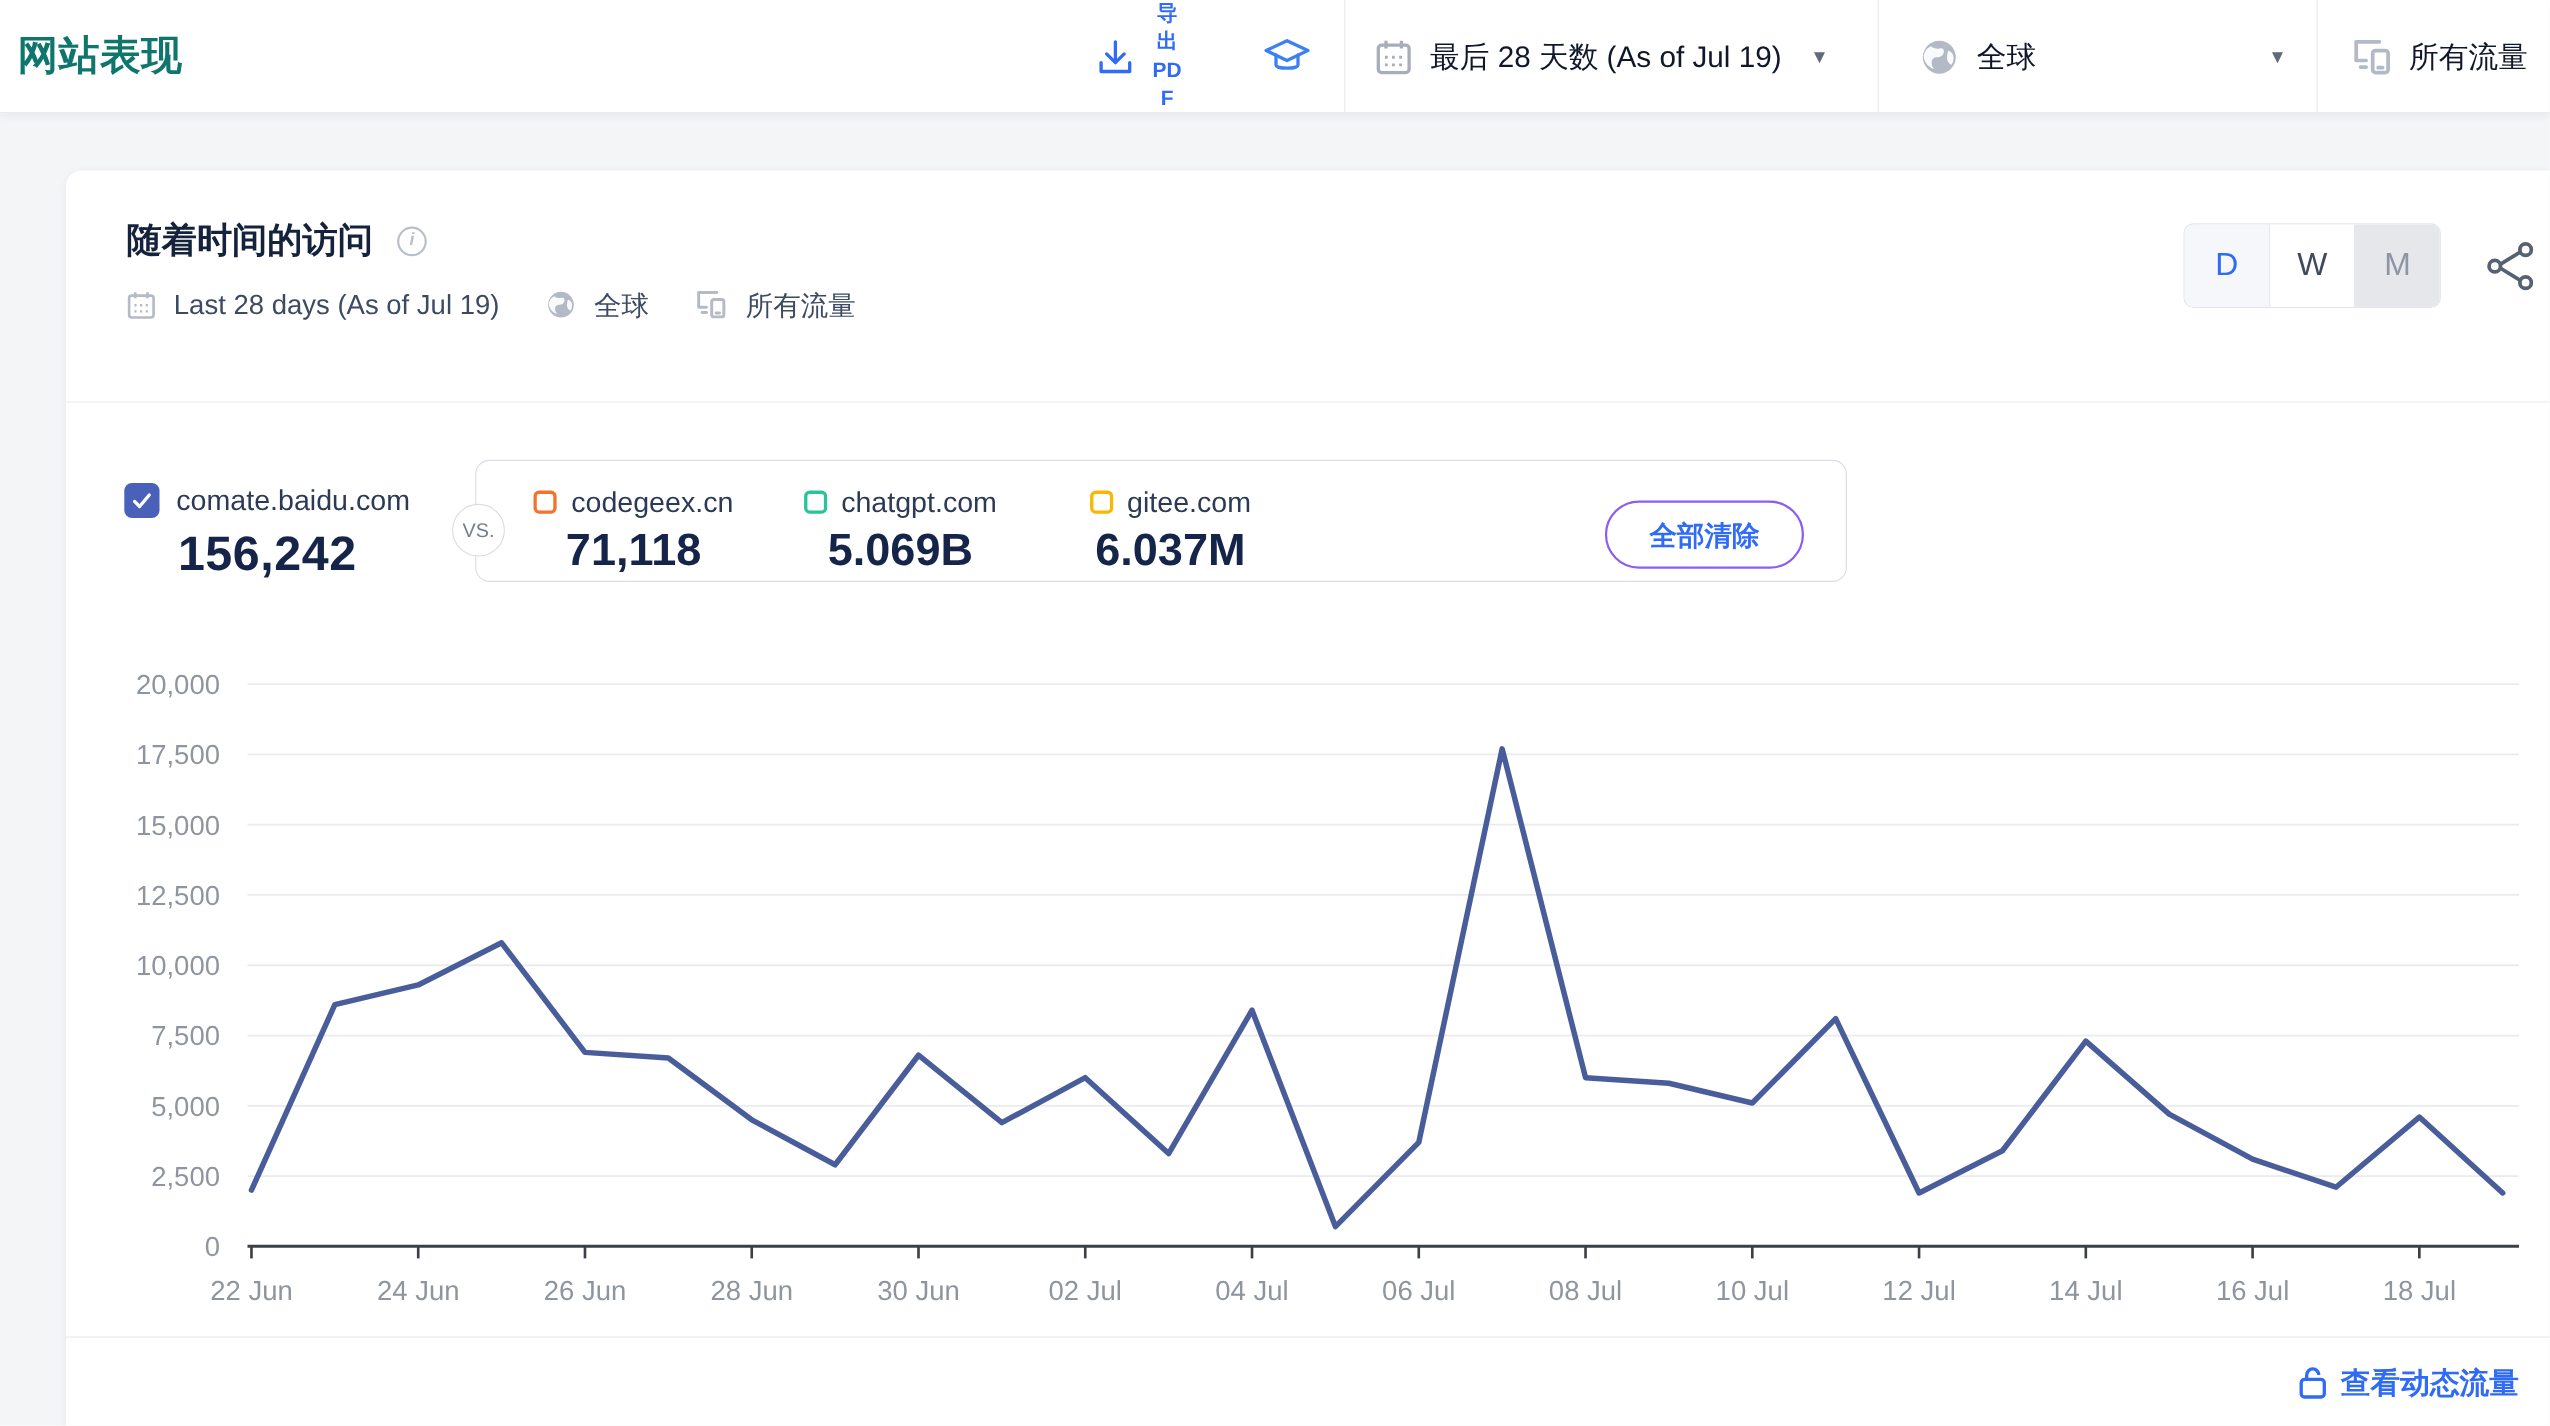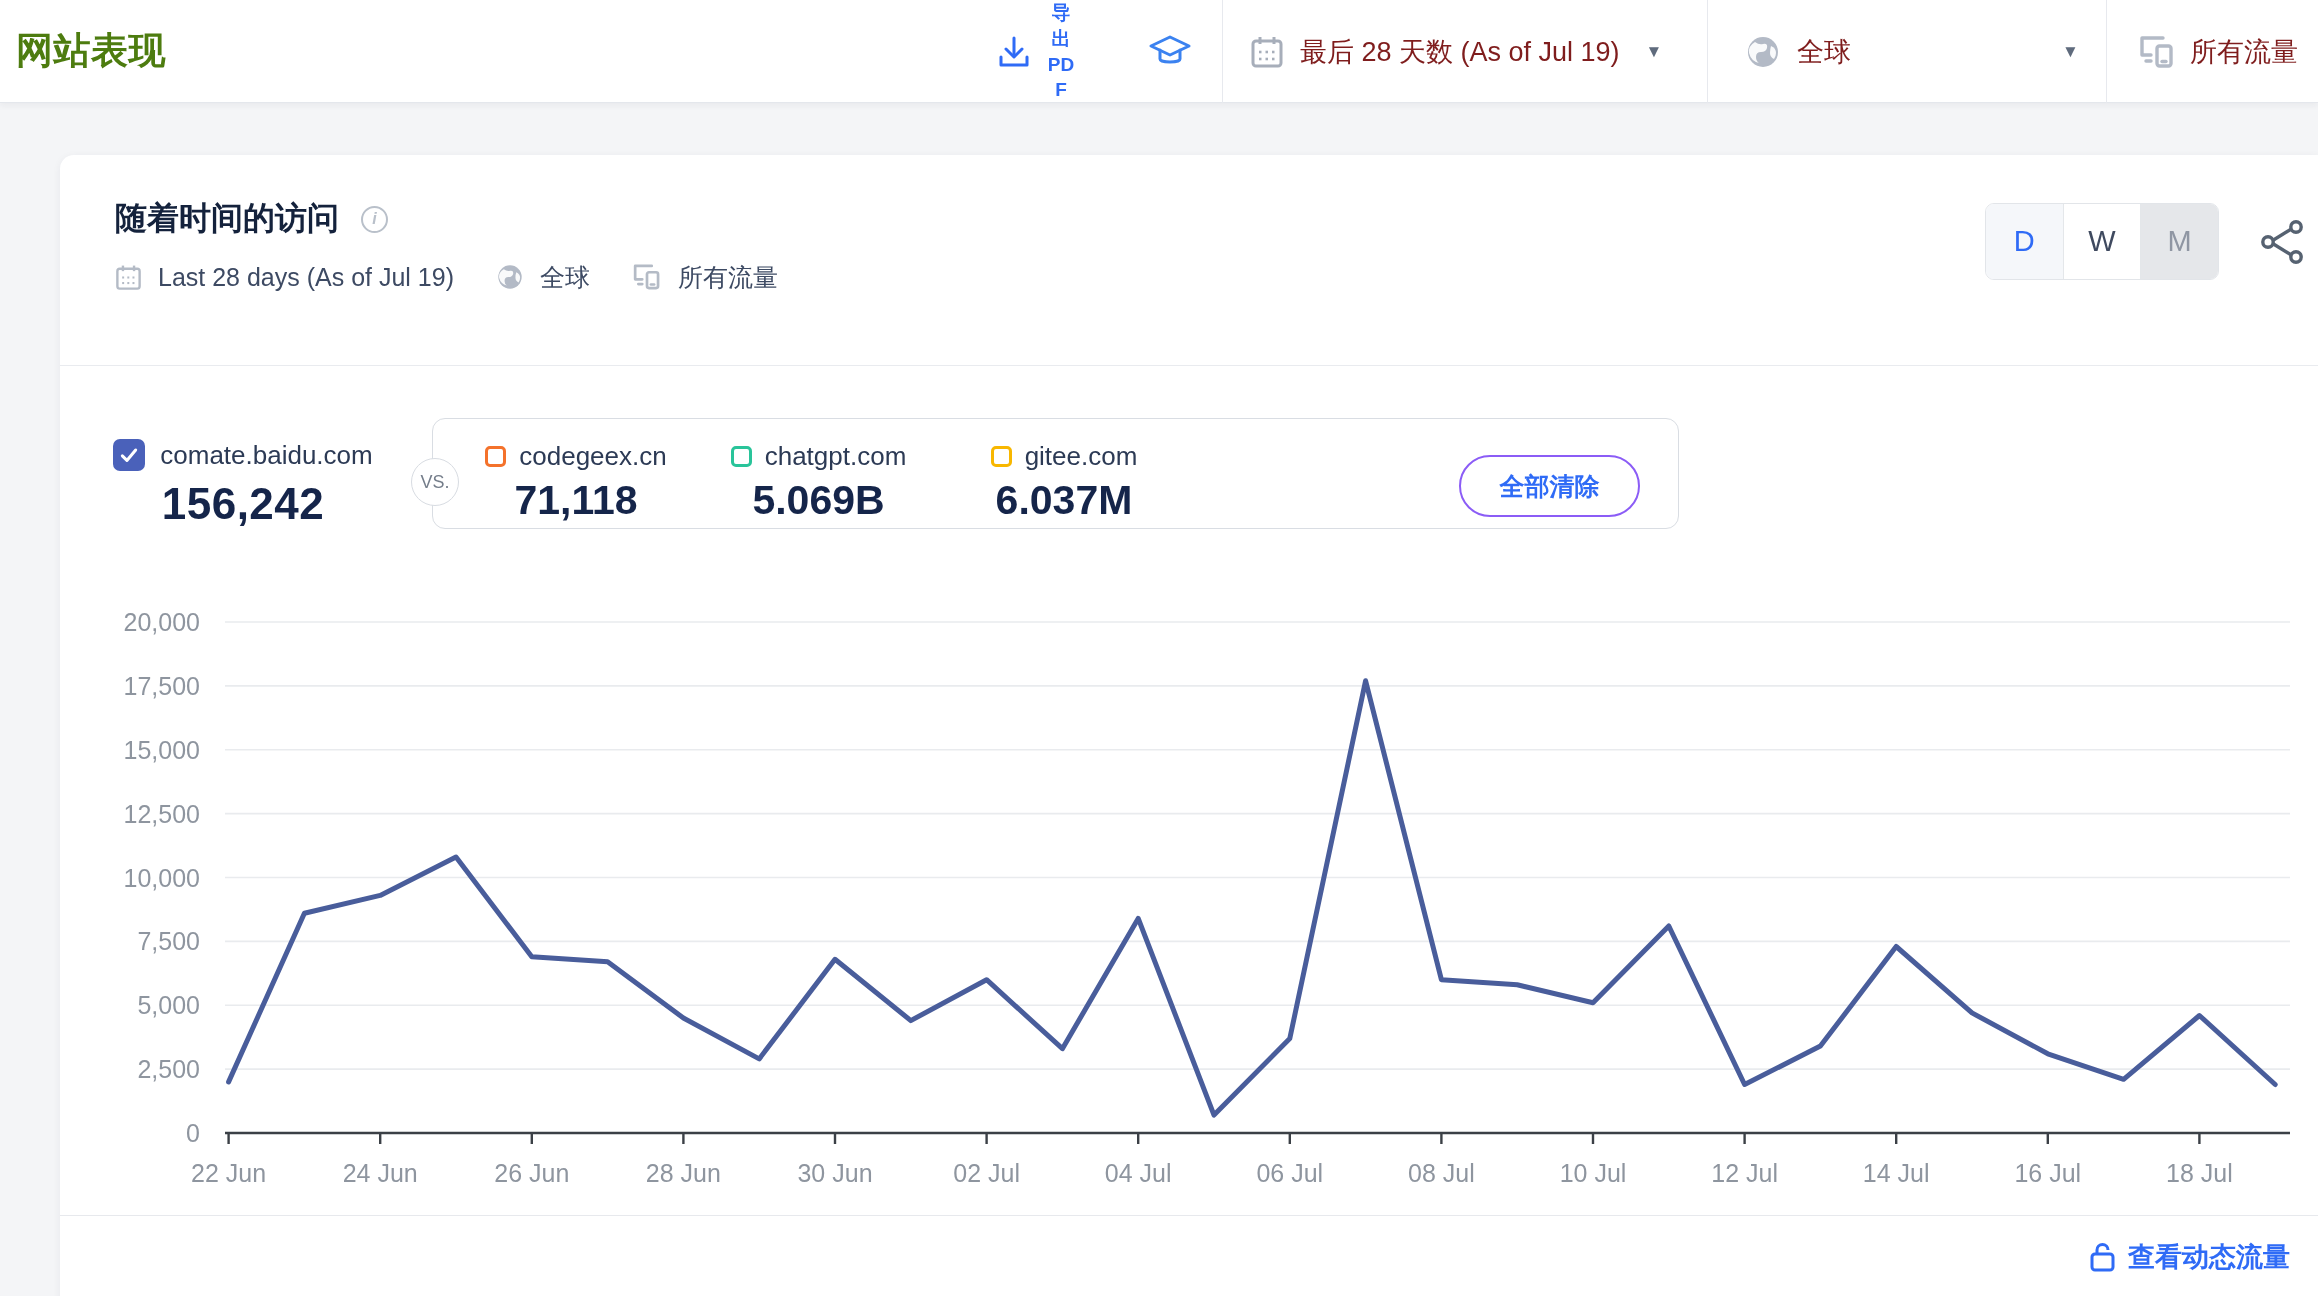--- a/index.html
+++ b/index.html
@@ -12,32 +12,32 @@
   #app { position:absolute; inset:0; }
 
   
   .top-header {
     position:absolute; top:0; left:0; width:2318px; height:103px;
     background:#ffffff; border-bottom:1px solid #e4e7ec;
     box-shadow:0 3px 6px rgba(30,40,60,.05); z-index:5;
   }
   .page-title {
     position:absolute; left:16px; top:50%; transform:translateY(-50%);
-    font-size:37px; font-weight:700; color:#4d7c0f; letter-spacing:.5px;
+    font-size:37px; font-weight:700; color:#0f766e; letter-spacing:.5px;
   }
   .hdr-sec { position:absolute; top:0; height:103px; display:flex; align-items:center; }
   .hdr-divider { position:absolute; top:0; width:1px; height:103px; background:#e7e9ee; }
   .export-btn { left:996px; gap:14px; cursor:pointer; }
   .export-label {
     width:30px; font-size:19px; line-height:1.35; font-weight:700;
     color:#2f6bf6; text-align:center; word-break:break-all;
   }
   .cap-btn { left:1138px; width:64px; justify-content:center; cursor:pointer; }
   .date-sec { left:1250px; gap:16px; cursor:pointer; }
-  .hdr-text { font-size:27px; color:#7f1d1d; }
+  .hdr-text { font-size:27px; color:#0f172a; }
   .caret { font-size:17px; color:#5f6b7d; margin-left:10px; }
   .globe-sec { left:1745px; gap:16px; width:345px; cursor:pointer; }
   .globe-caret { position:absolute; left:2052px; top:0; height:103px; display:flex; align-items:center; cursor:pointer; }
   .traffic-sec { left:2138px; gap:14px; }
 
   
   .card {
     position:absolute; left:60px; top:155px; width:2258px; height:1200px;
     background:#ffffff; border-radius:14px 0 0 0;
     box-shadow:0 2px 8px rgba(25,35,60,.06);

